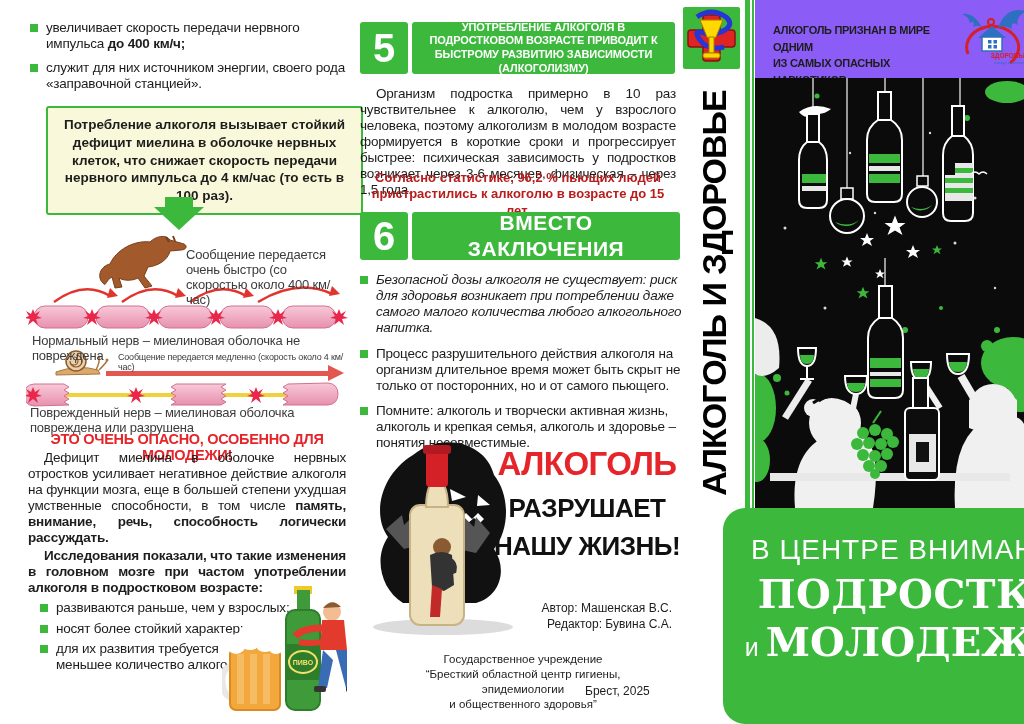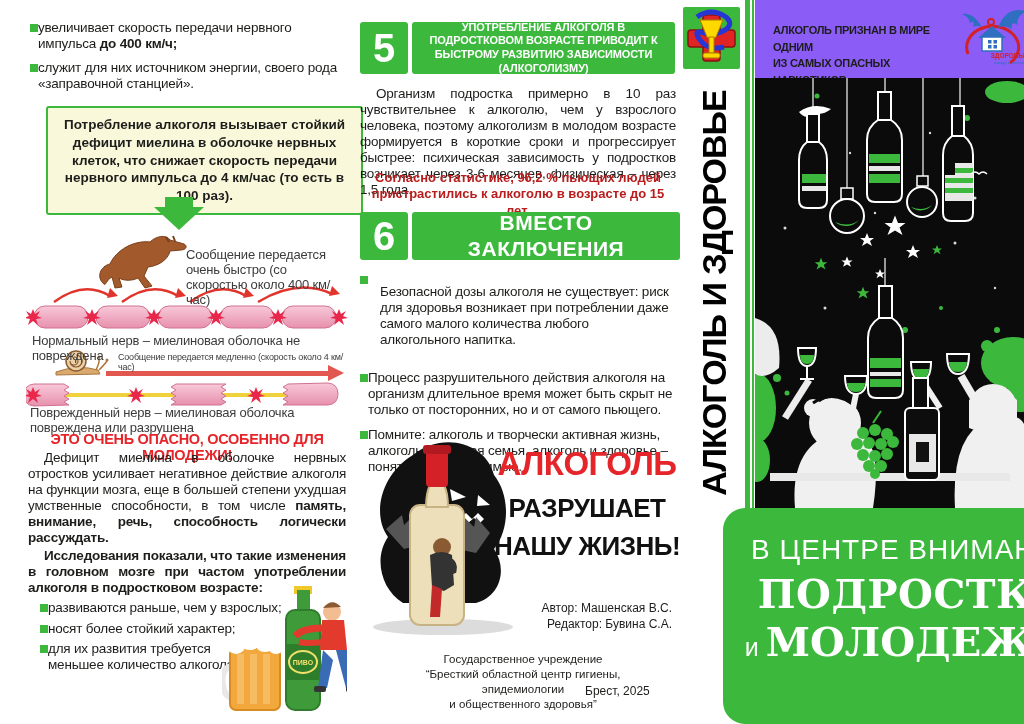--- a/index.html
+++ b/index.html
@@ -5,21 +5,21 @@
   html,body{margin:0;padding:0;background:#888;}
   .page{position:relative;width:1024px;height:724px;background:#ffffff;overflow:hidden;
         font-family:"Liberation Sans",sans-serif;color:#1d1d1b;}
   .abs{position:absolute;}
   
   .body-txt{font-size:13.5px;line-height:1.18;letter-spacing:-0.2px;}
   .just{text-align:justify;}
   .indent{text-indent:16px;}
   .b{font-weight:bold;}
   
-  .bullet{display:flex;margin-bottom:8px;}
+  .bullet{display:flex;gap:8px;margin-bottom:8px;}
   .sq{flex:0 0 auto;width:8px;height:8px;background:#3cb93c;margin-top:4px;}
   
   .hl-box{border:2.5px solid #3cb93c;border-radius:3px;background:#faf8da;
           padding:8px 10px;font-weight:bold;text-align:center;font-size:13.5px;line-height:1.32;}
   .arrow-stem{width:28px;height:11px;background:#3cb93c;}
   .arrow-head{width:0;height:0;border-left:25px solid transparent;border-right:25px solid transparent;border-top:23px solid #3cb93c;}
   .cap{font-size:13px;line-height:1.15;color:#3c3c3c;letter-spacing:-0.2px;}
   .danger{color:#e5252a;font-weight:bold;font-size:14.5px;text-align:center;letter-spacing:-0.3px;}
   
   .sec-head{display:flex;gap:4px;height:52px;}
@@ -208,21 +208,21 @@
   <div class="abs stat" style="left:360px;top:170px;width:316px;">Согласно статистике, 96,2 % пьющих людей пристрастились к алкоголю в возрасте до 15 лет.</div>
 
   <div class="abs sec-head" style="left:360px;top:212px;width:320px;height:48px;">
     <div class="sec-num" style="flex-basis:48px;">6</div>
     <div class="sec-title big">ВМЕСТО ЗАКЛЮЧЕНИЯ</div>
   </div>
 
   <div class="abs" style="left:360px;top:272px;width:322px;">
     <div class="bullet" style="margin-bottom:10px;">
       <span class="sq"></span>
-      <p class="body-txt" style="margin:12px;">Безопасной дозы алкоголя не существует: риск для здоровья возникает при потреблении даже самого малого количества любого алкогольного напитка.</p>
+      <p class="body-txt" style="margin:0;font-style:italic;">Безопасной дозы алкоголя не существует: риск для здоровья возникает при потреблении даже самого малого количества любого алкогольного напитка.</p>
     </div>
     <div class="bullet" style="margin-bottom:10px;">
       <span class="sq"></span>
       <p class="body-txt" style="margin:0;">Процесс разрушительного действия алкоголя на организм длительное время может быть скрыт не только от посторонних, но и от самого пьющего.</p>
     </div>
     <div class="bullet">
       <span class="sq"></span>
       <p class="body-txt" style="margin:0;">Помните: алкоголь и творчески активная жизнь, алкоголь и крепкая семья, алкоголь и здоровье – понятия несовместимые.</p>
     </div>
   </div>

